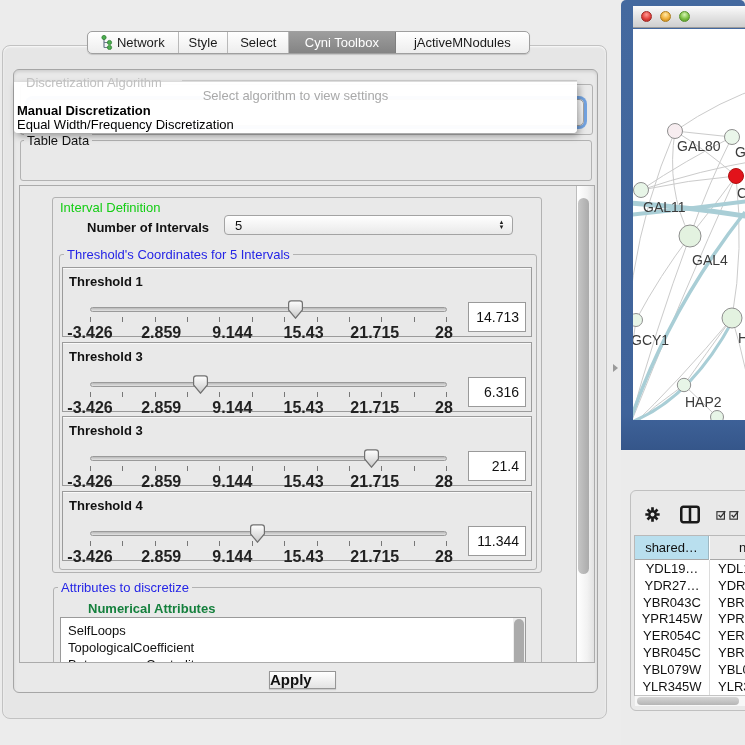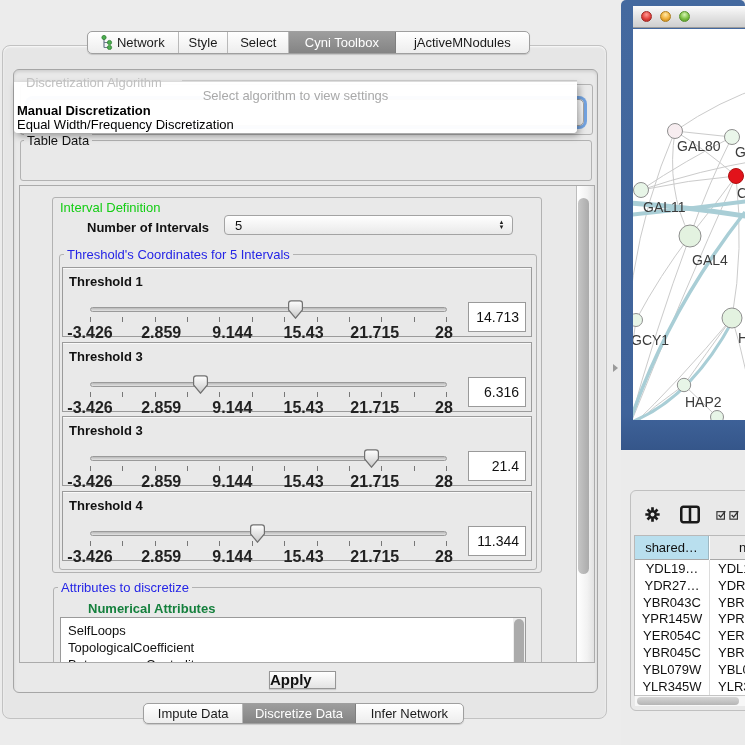--- a/index.html
+++ b/index.html
@@ -303,25 +303,20 @@
   <div style="position:absolute;right:1px;top:1px;width:10px;height:56px;border-radius:5px;background:#ababab;"></div>
 </div>
 </div>
   </div>
 
   <div class="sbv-track abs" style="left:576px; top:186px; width:18px; height:476px;"></div>
   <div class="sbv-thumb abs" style="left:578px; top:198px; width:11px; height:376px;"></div>
 
   <div class="btn abs" style="left:269px; top:671px; width:67px; height:18px; line-height:16px; font-weight:bold;">Apply</div>
 
-  <div id="bottabs" class="seg abs">
-    <div class="s" style="width:100px;">Impute Data</div>
-    <div class="s sel" style="width:113px;">Discretize Data</div>
-    <div class="s" style="width:108px;">Infer Network</div>
-  </div>
 
   <div id="popup" class="abs">
     <div class="r1">Select algorithm to view settings</div>
     <div class="r2">Manual Discretization</div>
     <div class="r3">Equal Width/Frequency Discretization</div>
   </div>
   <div class="abs" style="left:26px; top:75px; font-size:13px; color:#c0c0c0; z-index:31;">Discretization Algorithm</div>
   <div class="abs" style="left:182px; top:80px; width:395px; height:1px; background:rgba(150,150,150,0.35); z-index:31;"></div>
 
   <div class="abs" style="left:613px; top:364px; width:0; height:0; border-top:4px solid transparent; border-bottom:4px solid transparent; border-left:5px solid #9a9a9a;"></div>

